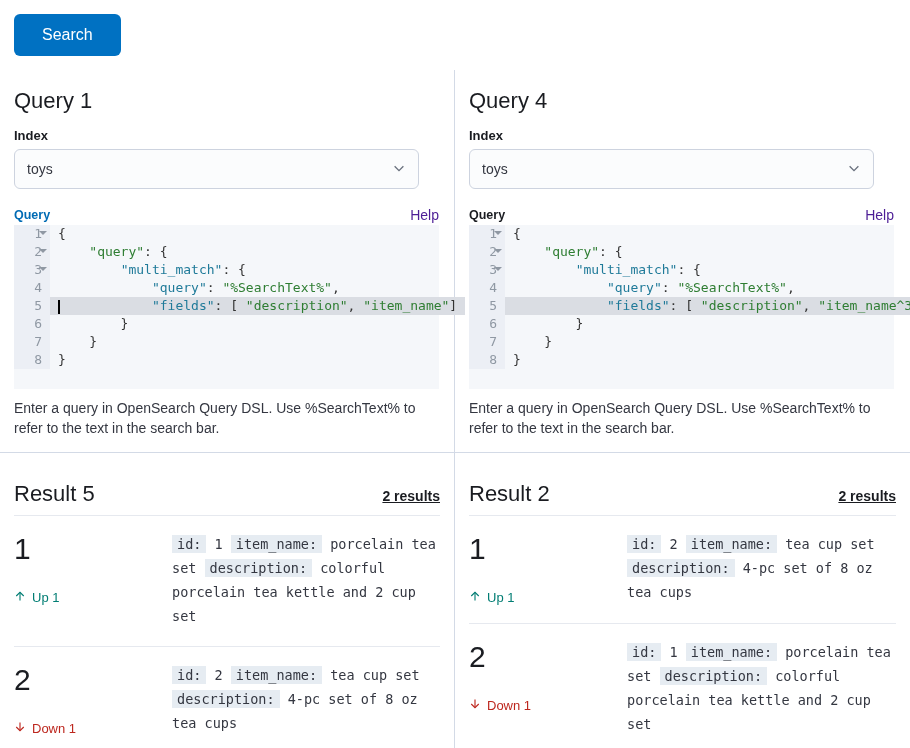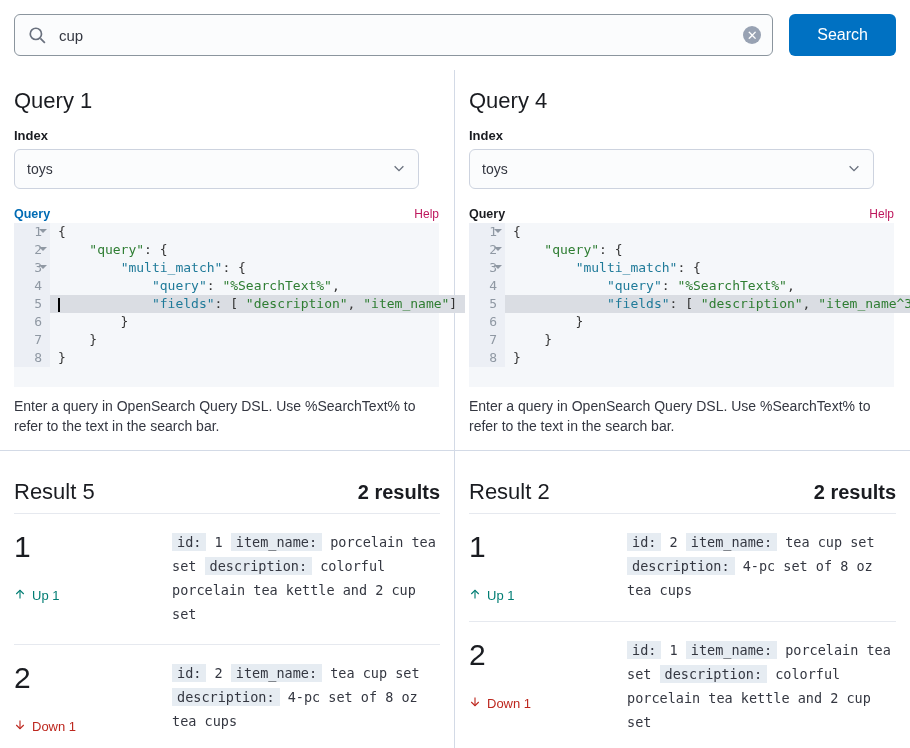--- a/index.html
+++ b/index.html
@@ -112,22 +112,22 @@
     font-size: 12.5px;
     font-weight: 600;
     color: #006bb4;
   }
   .query-label-plain {
     font-size: 12.5px;
     font-weight: 600;
     color: #1a1c21;
   }
   .help-link {
-    font-size: 12px;
-    color: #be185d;
+    font-size: 14px;
+    color: #4c1d95;
     cursor: pointer;
   }
   .editor {
     display: flex;
     background: #f5f7fa;
     border-radius: 0;
     font-family: Menlo, Consolas, monospace;
     font-size: 13px;
     line-height: 18px;
     max-width: 425px;
@@ -178,22 +178,23 @@
     display: flex;
     justify-content: space-between;
     align-items: baseline;
     padding: 14px 0 8px 0;
   }
   .result-title {
     font-size: 22px;
     font-weight: 400;
   }
   .result-count {
-    font-size: 20px;
+    font-size: 14px;
     font-weight: 700;
+    text-decoration: underline;
   }
   .result-item {
     display: flex;
     border-top: 1px solid #e6e9ef;
     padding: 16px 0 18px 0;
     gap: 8px;
   }
   .rank-col {
     width: 150px;
     flex-shrink: 0;
@@ -223,30 +224,20 @@
   .key-pill {
     background: #e6ecf2;
     border-radius: 0;
     padding: 1px 5px;
   }
 </style>
 </head>
 <body>
 
 <div class="top-bar">
-  <div class="search-wrap">
-    <span class="search-icon">
-      <svg width="18" height="18" viewBox="0 0 16 16" fill="none" stroke="currentColor" stroke-width="1.5">
-        <circle cx="7" cy="7" r="5"></circle>
-        <line x1="11" y1="11" x2="15" y2="15"></line>
-      </svg>
-    </span>
-    <input class="search-input" value="cup" style="">
-    <span class="clear-icon">✕</span>
-  </div>
   <button class="search-btn">Search</button>
 </div>
 
 <div class="columns" id="query-columns">
     <div class="col col-left">
       <div class="section-title">Query 1</div>
       <div class="field-label">Index</div>
       <div class="select">
         <span>toys</span>
         <span class="chevron-down"><svg width="14" height="14" viewBox="0 0 16 16" fill="none" stroke="currentColor" stroke-width="1.5">

